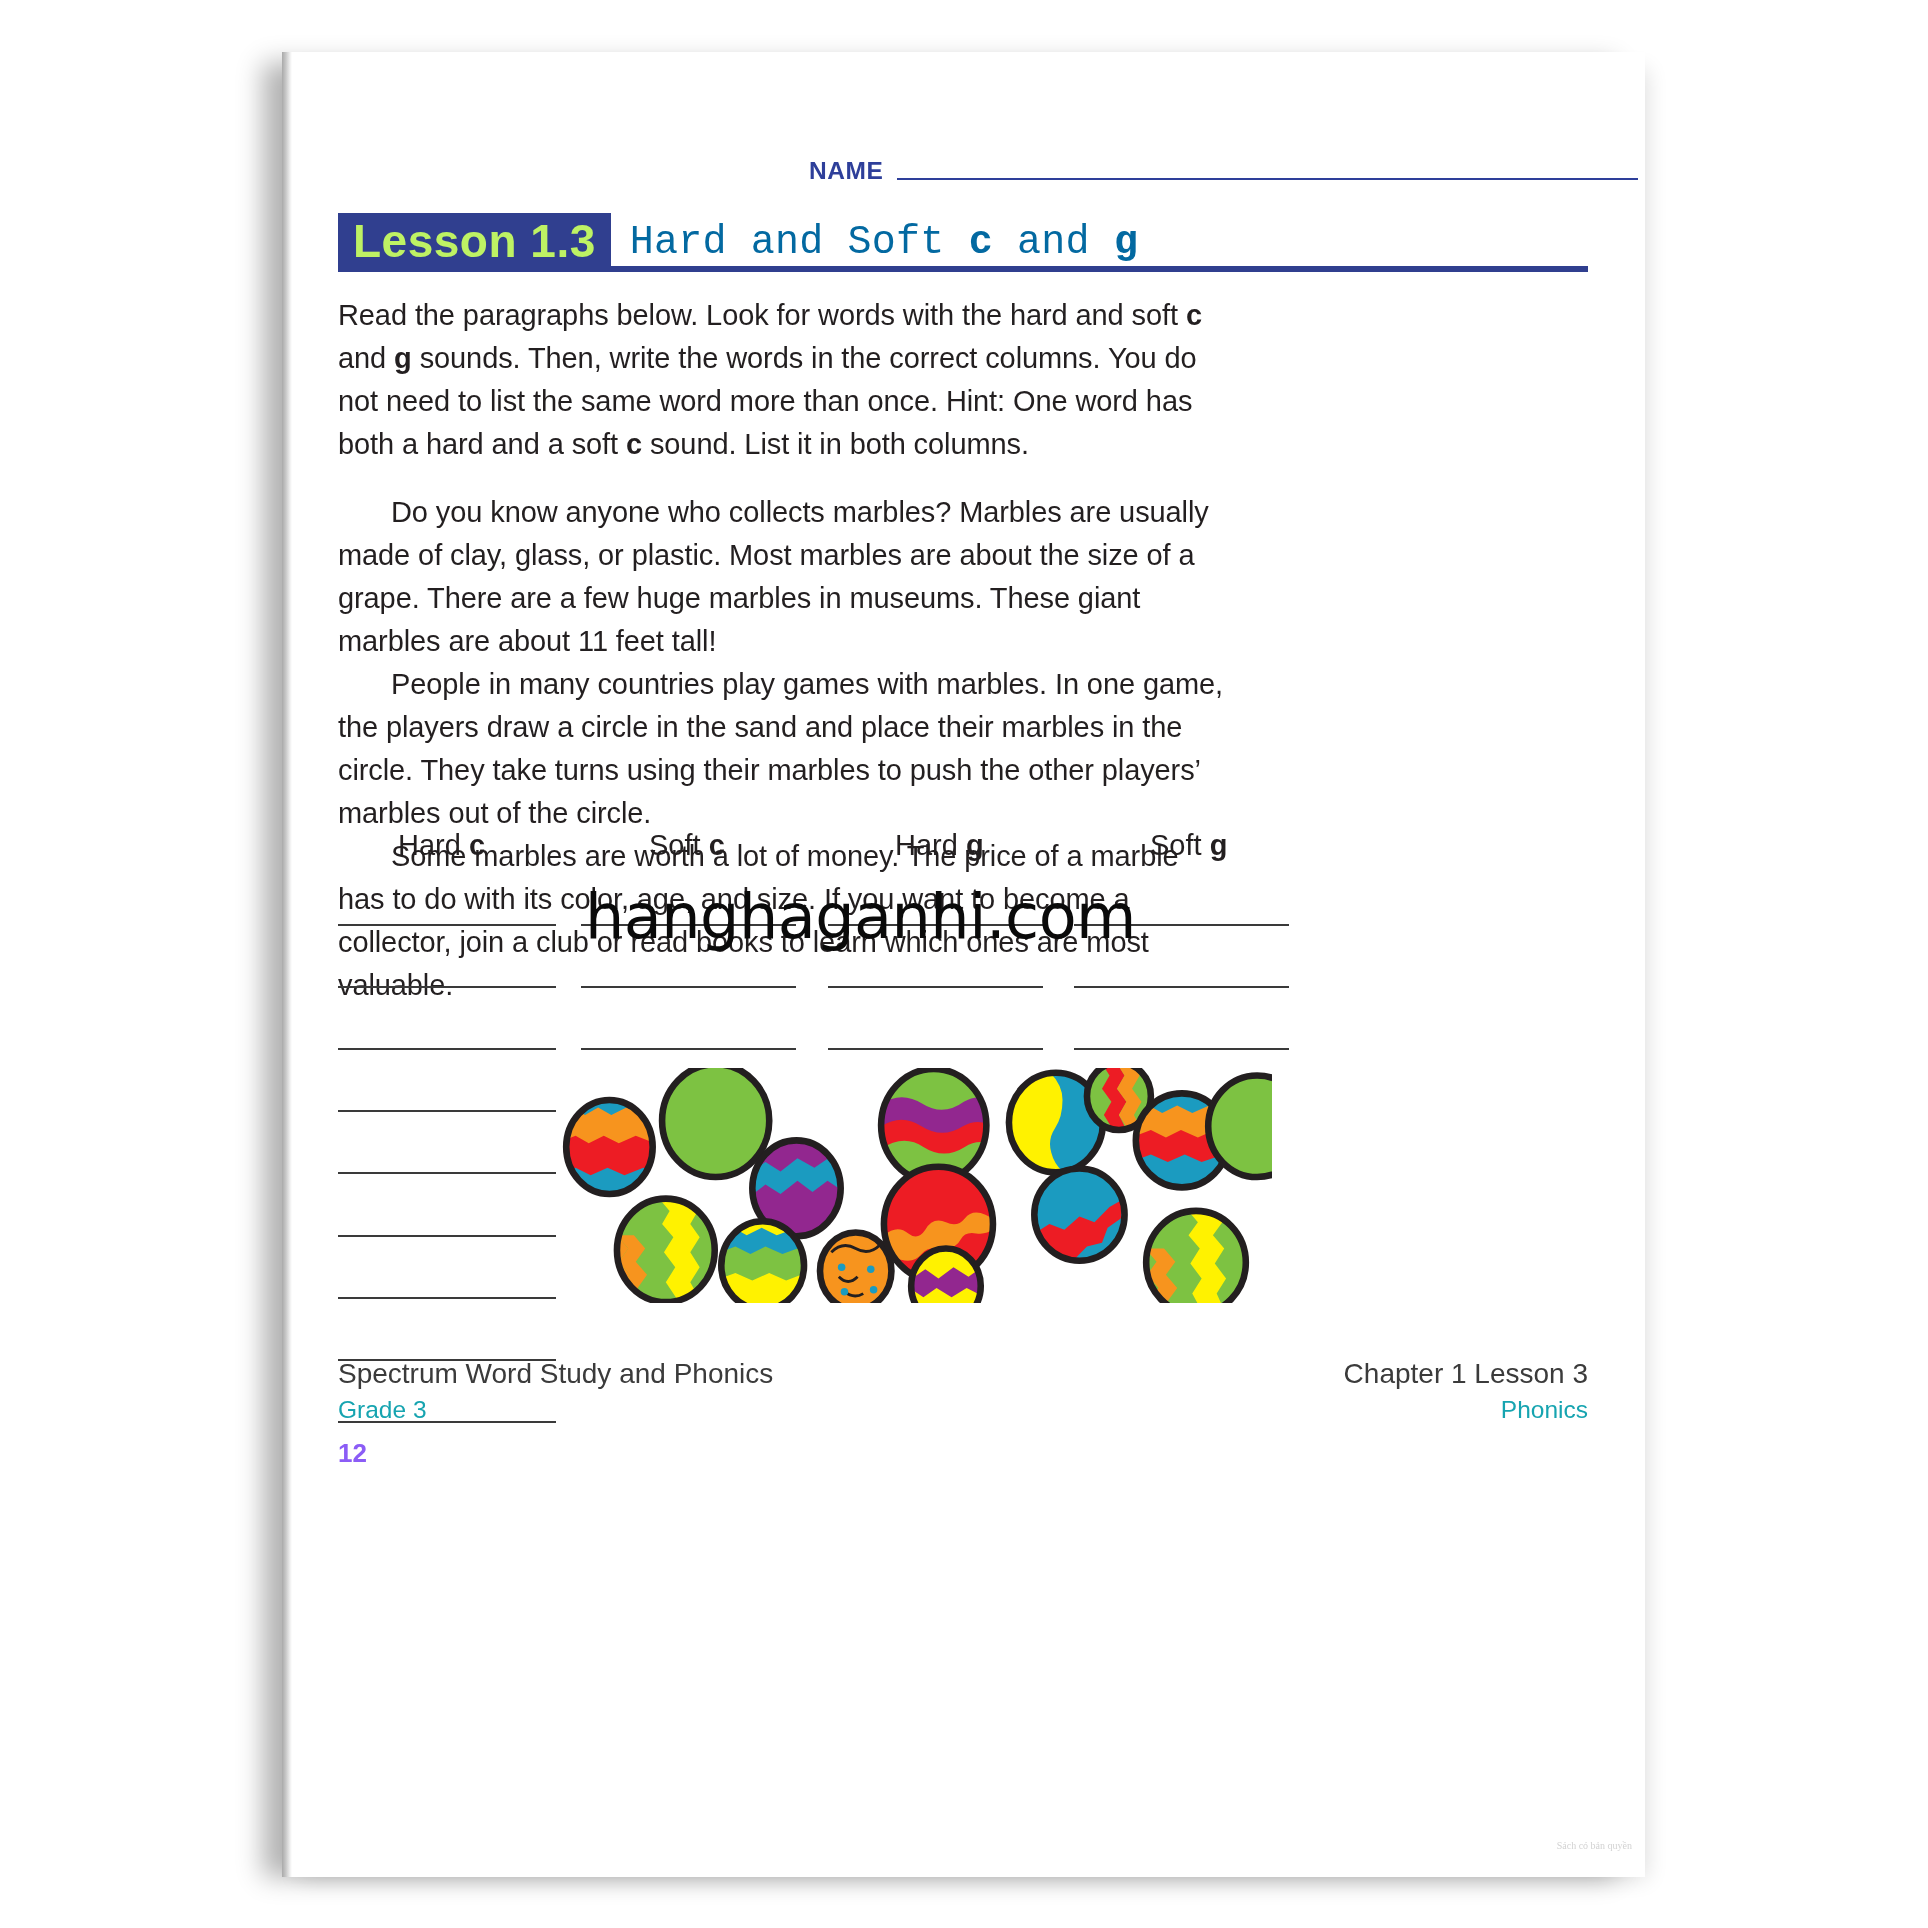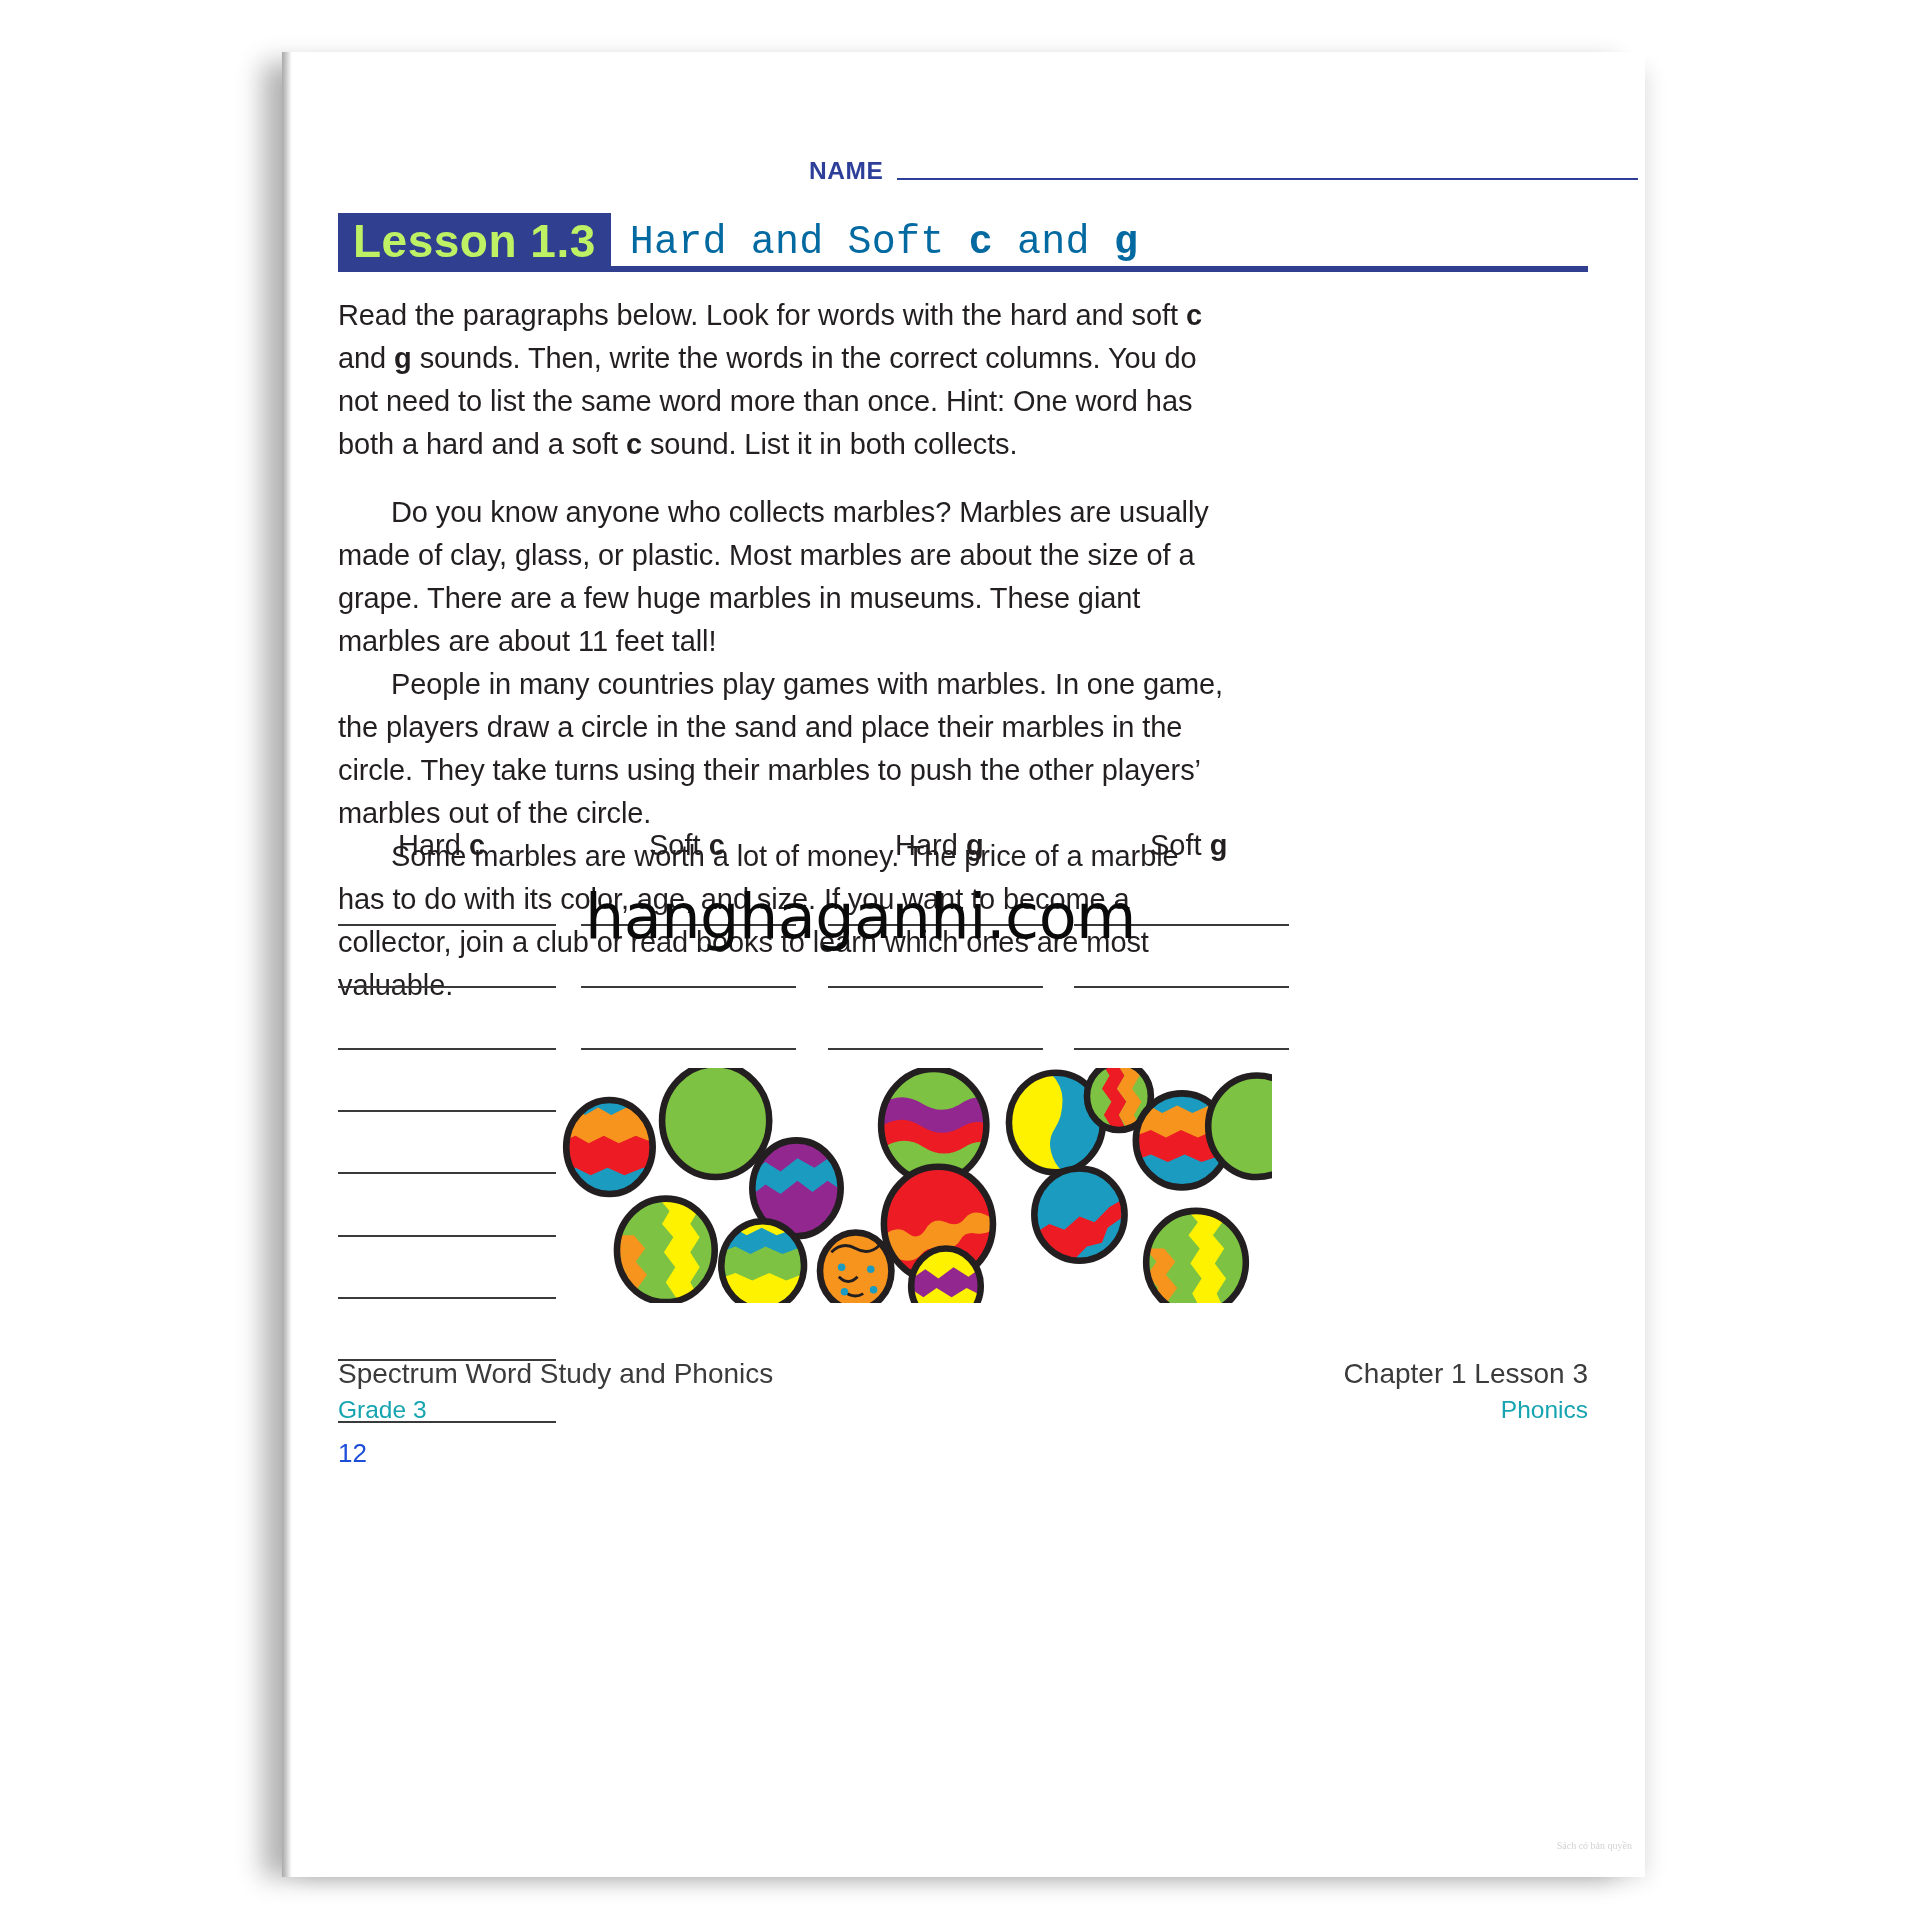--- a/index.html
+++ b/index.html
@@ -197,22 +197,22 @@
     font-size: 24.5px;
     color: #16a4b0;
     line-height: 36px;
     white-space: nowrap;
   }
   .page-num {
     position: absolute;
     left: 0px;
     top: 1330px;
     font-size: 26px;
-    font-weight: normal;
-    color: #1d4ed8;
+    font-weight: bold;
+    color: #8b5cf6;
   }
 
   .copyright-note {
     position: absolute;
     right: 13px;
     bottom: 26px;
     font-size: 10px;
     color: #d2d2d2;
     font-family: "Liberation Serif", serif;
     white-space: nowrap;
@@ -233,21 +233,21 @@
           <span class="name-rule"></span>
         </div>
 
         <div class="lesson-header">
           <span class="lesson-badge">Lesson 1.3</span>
           <span class="lesson-title"><span>Hard and Soft </span><b>c</b><span> and </span><b>g</b></span>
         </div>
         <div class="header-rule"></div>
 
         <div class="prose">
-          <p><span>Read the paragraphs below. Look for words with the hard and soft </span><b>c</b><span> and</span> <b>g</b><span> sounds. Then, write the words in the correct columns. You do not need to</span> <span>list the same word more than once. Hint: One word has both a hard and a</span> <span>soft </span><b>c</b><span> sound. List it in both collects.</span></p>
+          <p><span>Read the paragraphs below. Look for words with the hard and soft </span><b>c</b><span> and</span> <b>g</b><span> sounds. Then, write the words in the correct columns. You do not need to</span> <span>list the same word more than once. Hint: One word has both a hard and a</span> <span>soft </span><b>c</b><span> sound. List it in both columns.</span></p>
           <div class="gap"></div>
           <p class="indent">Do you know anyone who collects marbles? Marbles are usually made of clay, glass, or plastic. Most marbles are about the size of a grape. There are a few huge marbles in museums. These giant marbles are about 11 feet tall!</p>
           <p class="indent">People in many countries play games with marbles. In one game, the players draw a circle in the sand and place their marbles in the circle. They take turns using their marbles to push the other players’ marbles out of the circle.</p>
           <p class="indent">Some marbles are worth a lot of money. The price of a marble has to do with its color, age, and size. If you want to become a collector, join a club or read books to learn which ones are most valuable.</p>
         </div>
 
         <div class="col-headers">
           <span class="col-head" style="left:60px;"><span>Hard </span><b>c</b></span>
           <span class="col-head" style="left:311px;"><span>Soft </span><b>c</b></span>
           <span class="col-head" style="left:557px;"><span>Hard </span><b>g</b></span>

